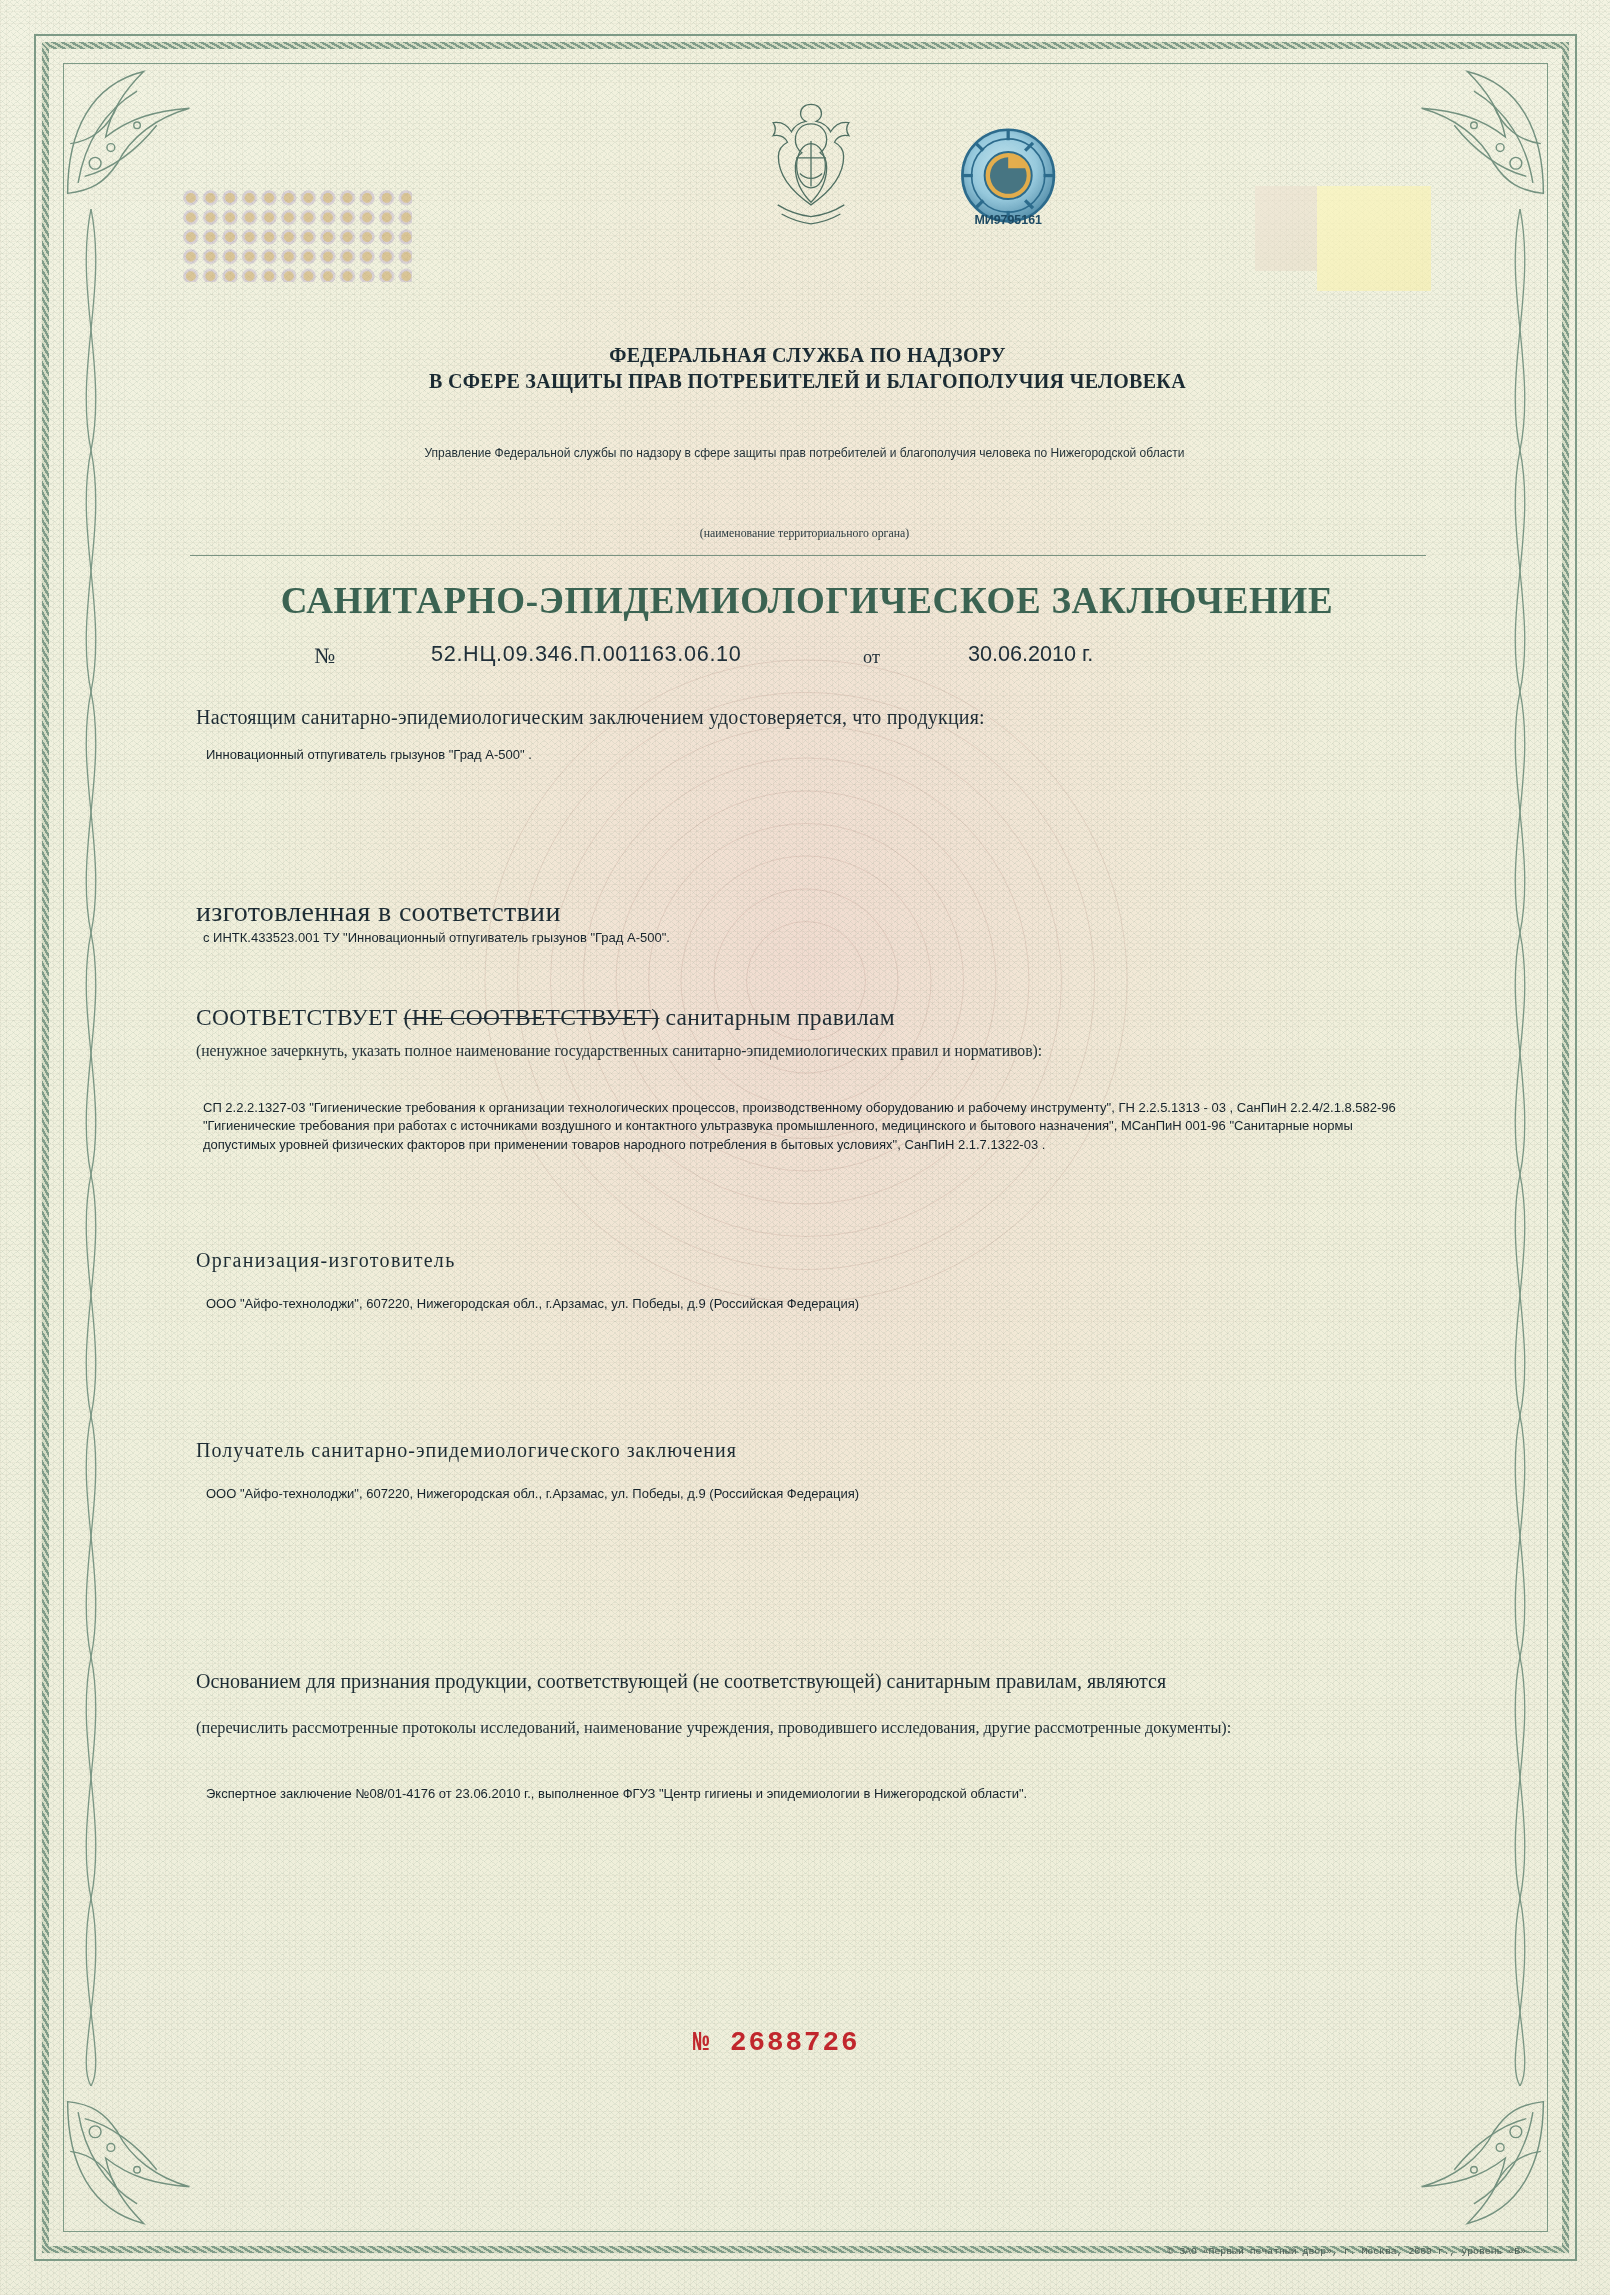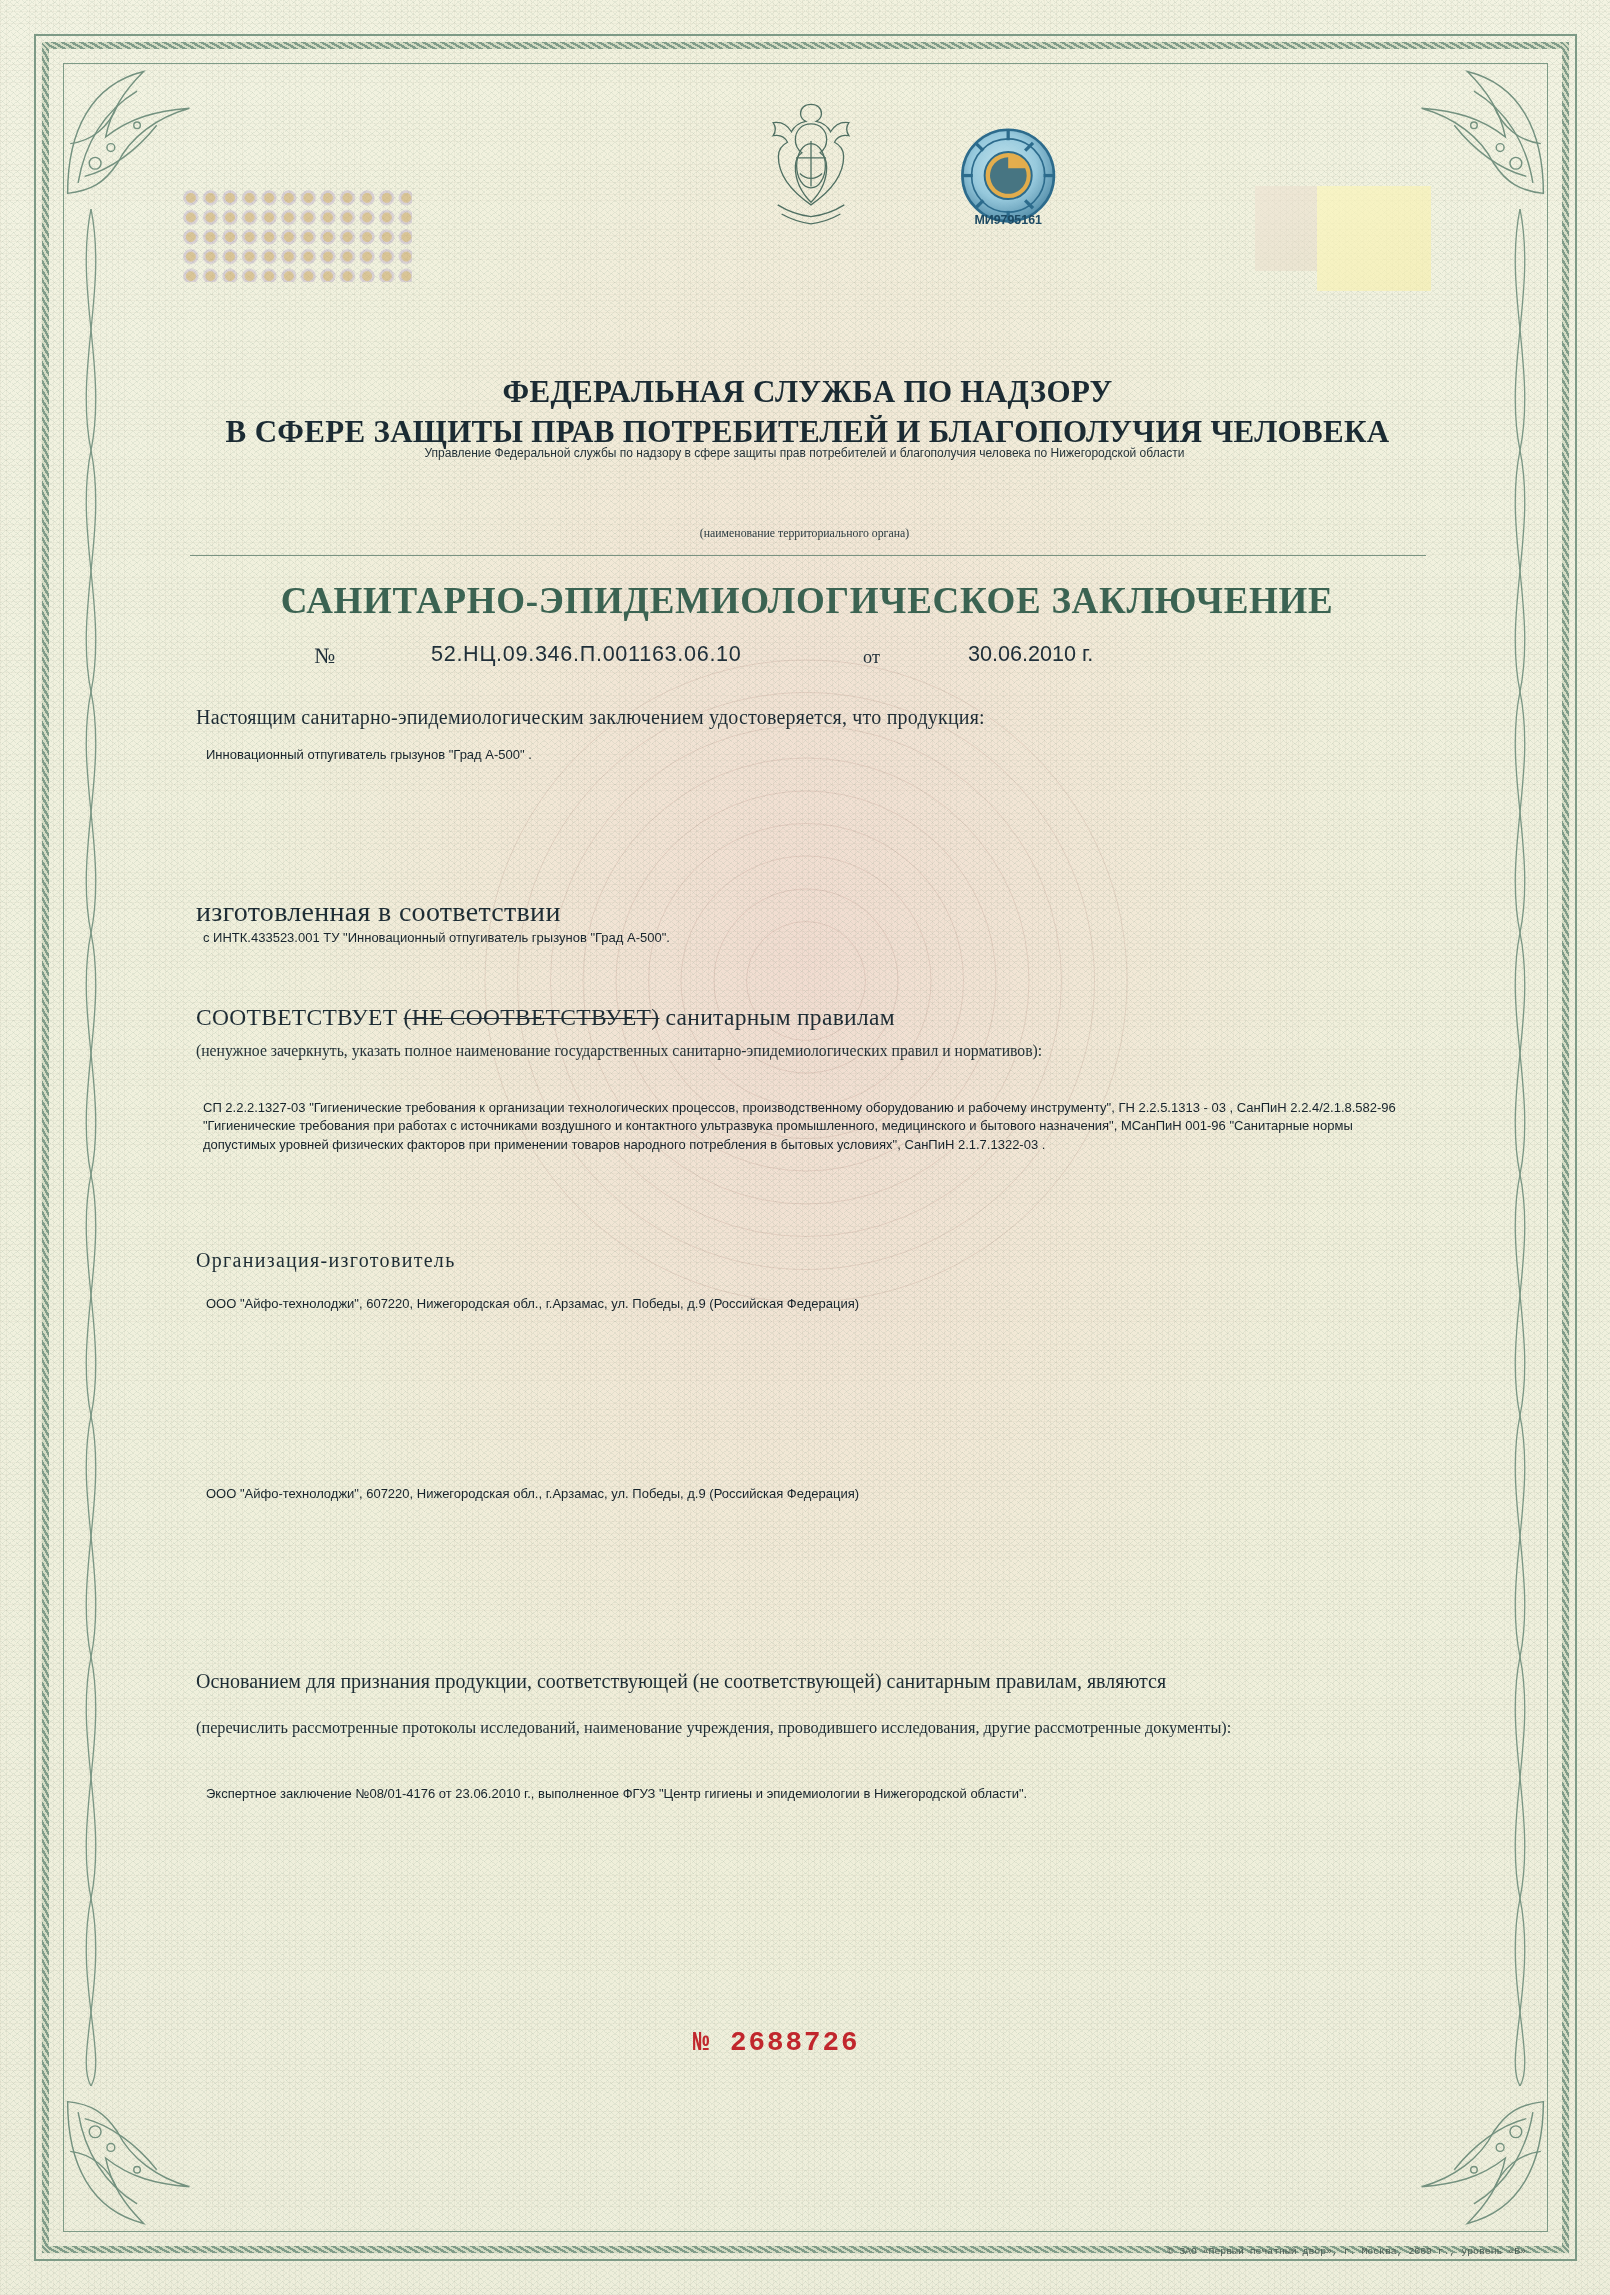--- a/index.html
+++ b/index.html
@@ -152,25 +152,24 @@
     left: 0; right: 0; top: 0; bottom: 0;
   }
   .org-title {
     position: absolute;
     left: 196px;
     width: 1223px;
     top: 343px;
     text-align: center;
     font-family: "Liberation Serif", serif;
     font-weight: bold;
-    font-size: 31px;
+    font-size: 20px;
     line-height: 1.28;
     color: #1b2b33;
     letter-spacing: 0.3px;
-    margin-top: 29px;
   }
   .org-sub {
     position: absolute;
     left: 216px;
     width: 1177px;
     top: 445px;
     text-align: center;
     font-family: "Liberation Sans", sans-serif;
     font-size: 12px;
     line-height: 1.35;
@@ -535,20 +534,21 @@
       <span>СООТВЕТСТВУЕТ</span>
       <span class="strike">(НЕ СООТВЕТСТВУЕТ)</span>
       <span>санитарным правилам</span>
     </div>
     <div class="para conform-note">(ненужное зачеркнуть, указать полное наименование государственных санитарно-эпидемиологических правил и нормативов):</div>
     <div class="para rules-value fill">СП 2.2.2.1327-03 "Гигиенические требования к организации технологических процессов, производственному оборудованию и рабочему инструменту", ГН 2.2.5.1313 - 03 , СанПиН 2.2.4/2.1.8.582-96 "Гигиенические требования при работах с источниками воздушного и контактного ультразвука промышленного, медицинского и бытового назначения", МСанПиН 001-96 "Санитарные нормы допустимых уровней физических факторов при применении товаров народного потребления в бытовых условиях", СанПиН 2.1.7.1322-03 .</div>
 
     <div class="para manu-label">Организация-изготовитель</div>
     <div class="para manu-value fill">ООО "Айфо-технолоджи", 607220, Нижегородская обл., г.Арзамас, ул. Победы, д.9  (Российская Федерация)</div>
 
+    <div class="para recv-label">Получатель санитарно-эпидемиологического заключения</div>
     <div class="para recv-value fill">ООО "Айфо-технолоджи", 607220, Нижегородская обл., г.Арзамас, ул. Победы, д.9  (Российская Федерация)</div>
 
     <div class="para basis-note">(перечислить рассмотренные протоколы исследований, наименование учреждения, проводившего исследования, другие рассмотренные документы):</div>
     <div class="para basis-label">Основанием  для  признания  продукции,  соответствующей  (не  соответствующей) санитарным правилам, являются</div>
     <div class="para basis-value fill">Экспертное заключение №08/01-4176 от 23.06.2010 г., выполненное ФГУЗ "Центр гигиены и эпидемиологии в Нижегородской области".</div>
 
     <div class="serial">№ 2688726</div>
     <div class="footer-note">© ЗАО «Первый печатный двор»,  г. Москва,  2009 г., уровень «В»</div>
   </div>
 </div>

